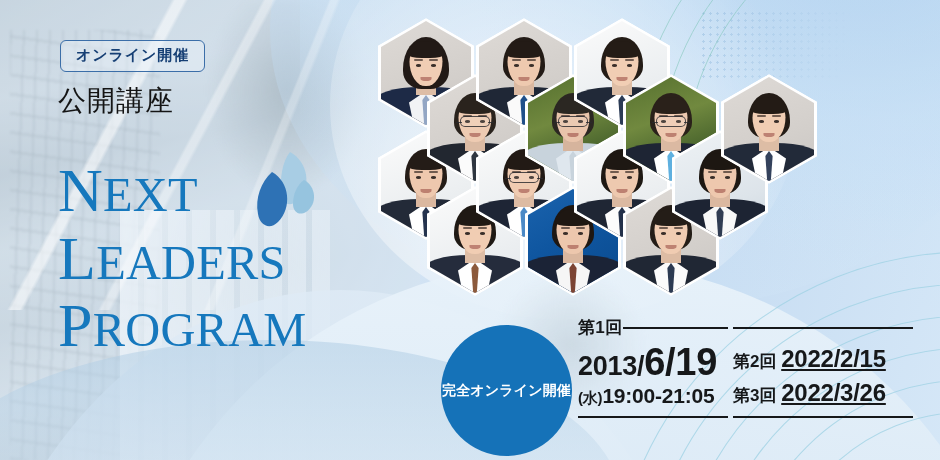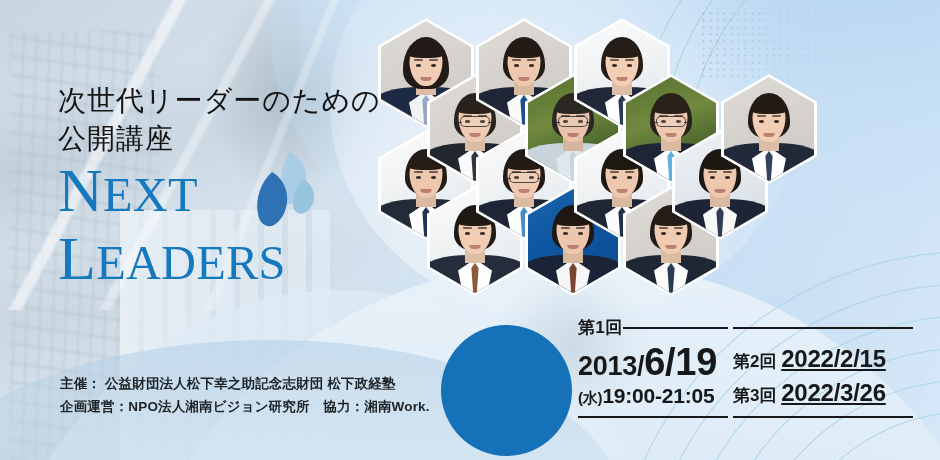--- a/index.html
+++ b/index.html
@@ -521,43 +521,41 @@
           <div class="hair" style="width: 36px; height: 17px; top: 20px; background: rgb(35, 27, 21); border-radius: 50% 50% 38% 38% / 78% 78% 22% 22%;"></div>
           <div class="brow" style="width: 9px; left: calc(50% - 12px); top: 38px;"></div>
           <div class="eye" style="left: calc(50% - 10px); top: 43px;"></div>
           <div class="brow" style="width: 9px; left: calc(50% + 3px); top: 38px;"></div>
           <div class="eye" style="left: calc(50% + 5px); top: 43px;"></div>
           <div class="mouth" style="width: 11px; height: 4px; top: 56px; background: rgba(150, 70, 62, 0.55);"></div>
         </div>
       </div>
     </div>
 
+  <div class="badge-online">オンライン開催</div>
 
   <div class="headline">
-    <div>次世代リーダーのための</div>
     <div>公開講座</div>
   </div>
 
   <div class="wordmark">
     <span class="ln ln1"><span class="cap">N</span><span class="sc">EXT</span></span>
     <span class="ln ln2"><span class="cap">L</span><span class="sc">EADERS</span></span>
+    <span class="ln ln3"><span class="cap">P</span><span class="sc">ROGRAM</span></span>
   </div>
 
   <svg id="leaf" viewBox="0 0 74 84">
     <path d="M44 6 C62 16 66 40 52 54 C44 62 36 58 35 48 C34 32 36 16 44 6 Z" fill="#a8cde4"></path>
     <path d="M58 34 C70 40 72 58 60 66 C53 70 47 66 47 58 C47 48 51 39 58 34 Z" fill="#96c4df"></path>
     <path d="M26 26 C44 36 46 62 32 76 C24 84 14 80 12 68 C9 52 15 36 26 26 Z" fill="#2e72b5"></path>
   </svg>
 
-  <div class="credits">
-    <div>主催： 公益財団法人松下幸之助記念志財団 松下政経塾</div>
-    <div>企画運営：NPO法人湘南ビジョン研究所　協力：湘南Work.</div>
-  </div>
 
   <div class="free-circle">
+    <span class="l2">完全オンライン開催</span>
   </div>
 
   <div class="dates">
     <div class="d-col1">
       <div class="rule r-top1"></div>
       <div class="kai1">第1回</div>
       <div class="date1"><span>2013/</span><span class="big">6/19</span></div>
       <div class="time1"><span class="dow">(水)</span><span>19:00-21:05</span></div>
       <div class="rule r-bot1"></div>
     </div>

